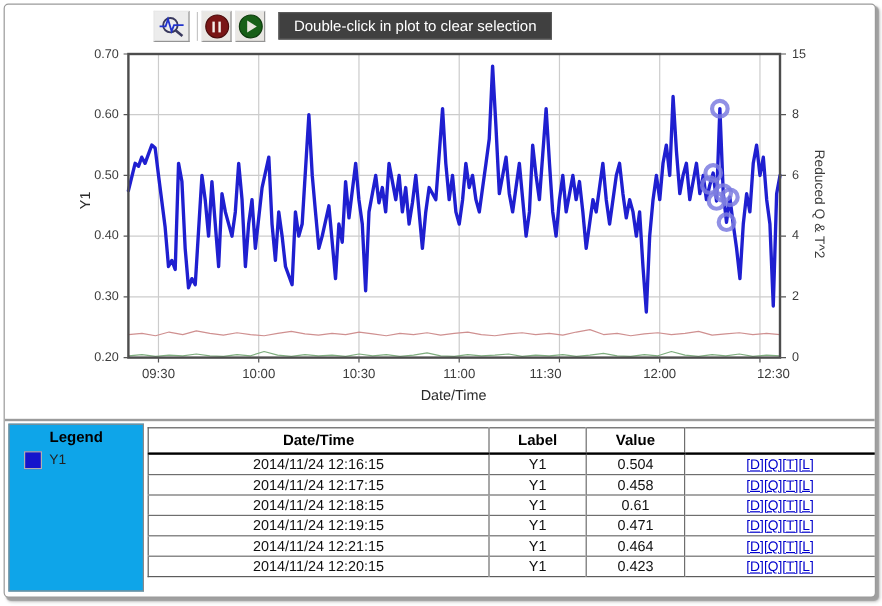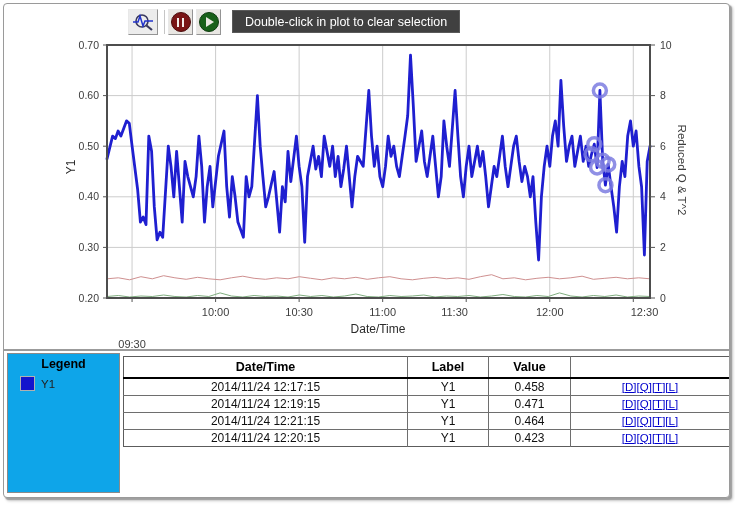--- a/index.html
+++ b/index.html
@@ -115,27 +115,27 @@
       </svg>
     <div class="axis-title rot-ccw" style="left:42px;top:156px;width:50px;">Y1</div>
     <div class="axis-title rot-cw" style="left:617px;top:160px;width:122px;font-size:11.5px;color:#3d3d3d;">Reduced Q &amp; T^2</div>
     <div class="axis-title" style="left:274px;top:318px;width:200px;">Date/Time</div>
   <div class="tick-label" style="left: 55px; top: 34.5px; width: 40px; text-align: right;">0.70</div>
       <div class="tick-label" style="left: 55px; top: 85.1px; width: 40px; text-align: right;">0.60</div>
       <div class="tick-label" style="left: 55px; top: 135.7px; width: 40px; text-align: right;">0.50</div>
       <div class="tick-label" style="left: 55px; top: 186.3px; width: 40px; text-align: right;">0.40</div>
       <div class="tick-label" style="left: 55px; top: 236.9px; width: 40px; text-align: right;">0.30</div>
       <div class="tick-label" style="left: 55px; top: 287.5px; width: 40px; text-align: right;">0.20</div>
-      <div class="tick-label" style="left: 656px; top: 34.5px; width: 30px;">10</div>
+      <div class="tick-label" style="left: 656px; top: 34.5px; width: 30px;">15</div>
       <div class="tick-label" style="left: 656px; top: 85.1px; width: 30px;">8</div>
       <div class="tick-label" style="left: 656px; top: 135.7px; width: 30px;">6</div>
       <div class="tick-label" style="left: 656px; top: 186.3px; width: 30px;">4</div>
       <div class="tick-label" style="left: 656px; top: 236.9px; width: 30px;">2</div>
       <div class="tick-label" style="left: 656px; top: 287.5px; width: 30px;">0</div>
-      <div class="tick-label" style="left: 103.062px; top: 302px; width: 50px; text-align: center; font-size: 11px; margin-top: 32px;">09:30</div>
+      <div class="tick-label" style="left: 103.062px; top: 302px; width: 50px; text-align: center; font-size: 11px;">09:30</div>
       <div class="tick-label" style="left: 186.6px; top: 302px; width: 50px; text-align: center; font-size: 11px;">10:00</div>
       <div class="tick-label" style="left: 270.138px; top: 302px; width: 50px; text-align: center; font-size: 11px;">10:30</div>
       <div class="tick-label" style="left: 353.677px; top: 302px; width: 50px; text-align: center; font-size: 11px;">11:00</div>
       <div class="tick-label" style="left: 437.215px; top: 302px; width: 50px; font-size: 11px;">11:30</div>
       <div class="tick-label" style="left: 520.754px; top: 302px; width: 50px; text-align: center; font-size: 11px;">12:00</div>
       <div class="tick-label" style="left: 604.292px; top: 302px; width: 50px; text-align: right; font-size: 11px;">12:30</div>
     </div>
 
   <div class="divider"></div>
 
@@ -157,23 +157,35 @@
     <thead>
         <tr id="headerRow">
           <th class="colsep">Date/Time</th>
           <th class="colsep">Label</th>
           <th class="colsep">Value</th>
           <th></th>
         </tr>
       </thead>
     <tbody id="tableBody">
         <tr>
+          <td class="colsep">2014/11/24 12:16:15</td>
+          <td class="colsep">Y1</td>
+          <td class="colsep">0.504</td>
+          <td><a>[D]</a><a>[Q]</a><a>[T]</a><a>[L]</a></td>
+        </tr>
+        <tr>
           <td class="colsep">2014/11/24 12:17:15</td>
           <td class="colsep">Y1</td>
           <td class="colsep">0.458</td>
+          <td><a>[D]</a><a>[Q]</a><a>[T]</a><a>[L]</a></td>
+        </tr>
+        <tr>
+          <td class="colsep">2014/11/24 12:18:15</td>
+          <td class="colsep">Y1</td>
+          <td class="colsep">0.61</td>
           <td><a>[D]</a><a>[Q]</a><a>[T]</a><a>[L]</a></td>
         </tr>
         <tr>
           <td class="colsep">2014/11/24 12:19:15</td>
           <td class="colsep">Y1</td>
           <td class="colsep">0.471</td>
           <td><a>[D]</a><a>[Q]</a><a>[T]</a><a>[L]</a></td>
         </tr>
         <tr>
           <td class="colsep">2014/11/24 12:21:15</td>

